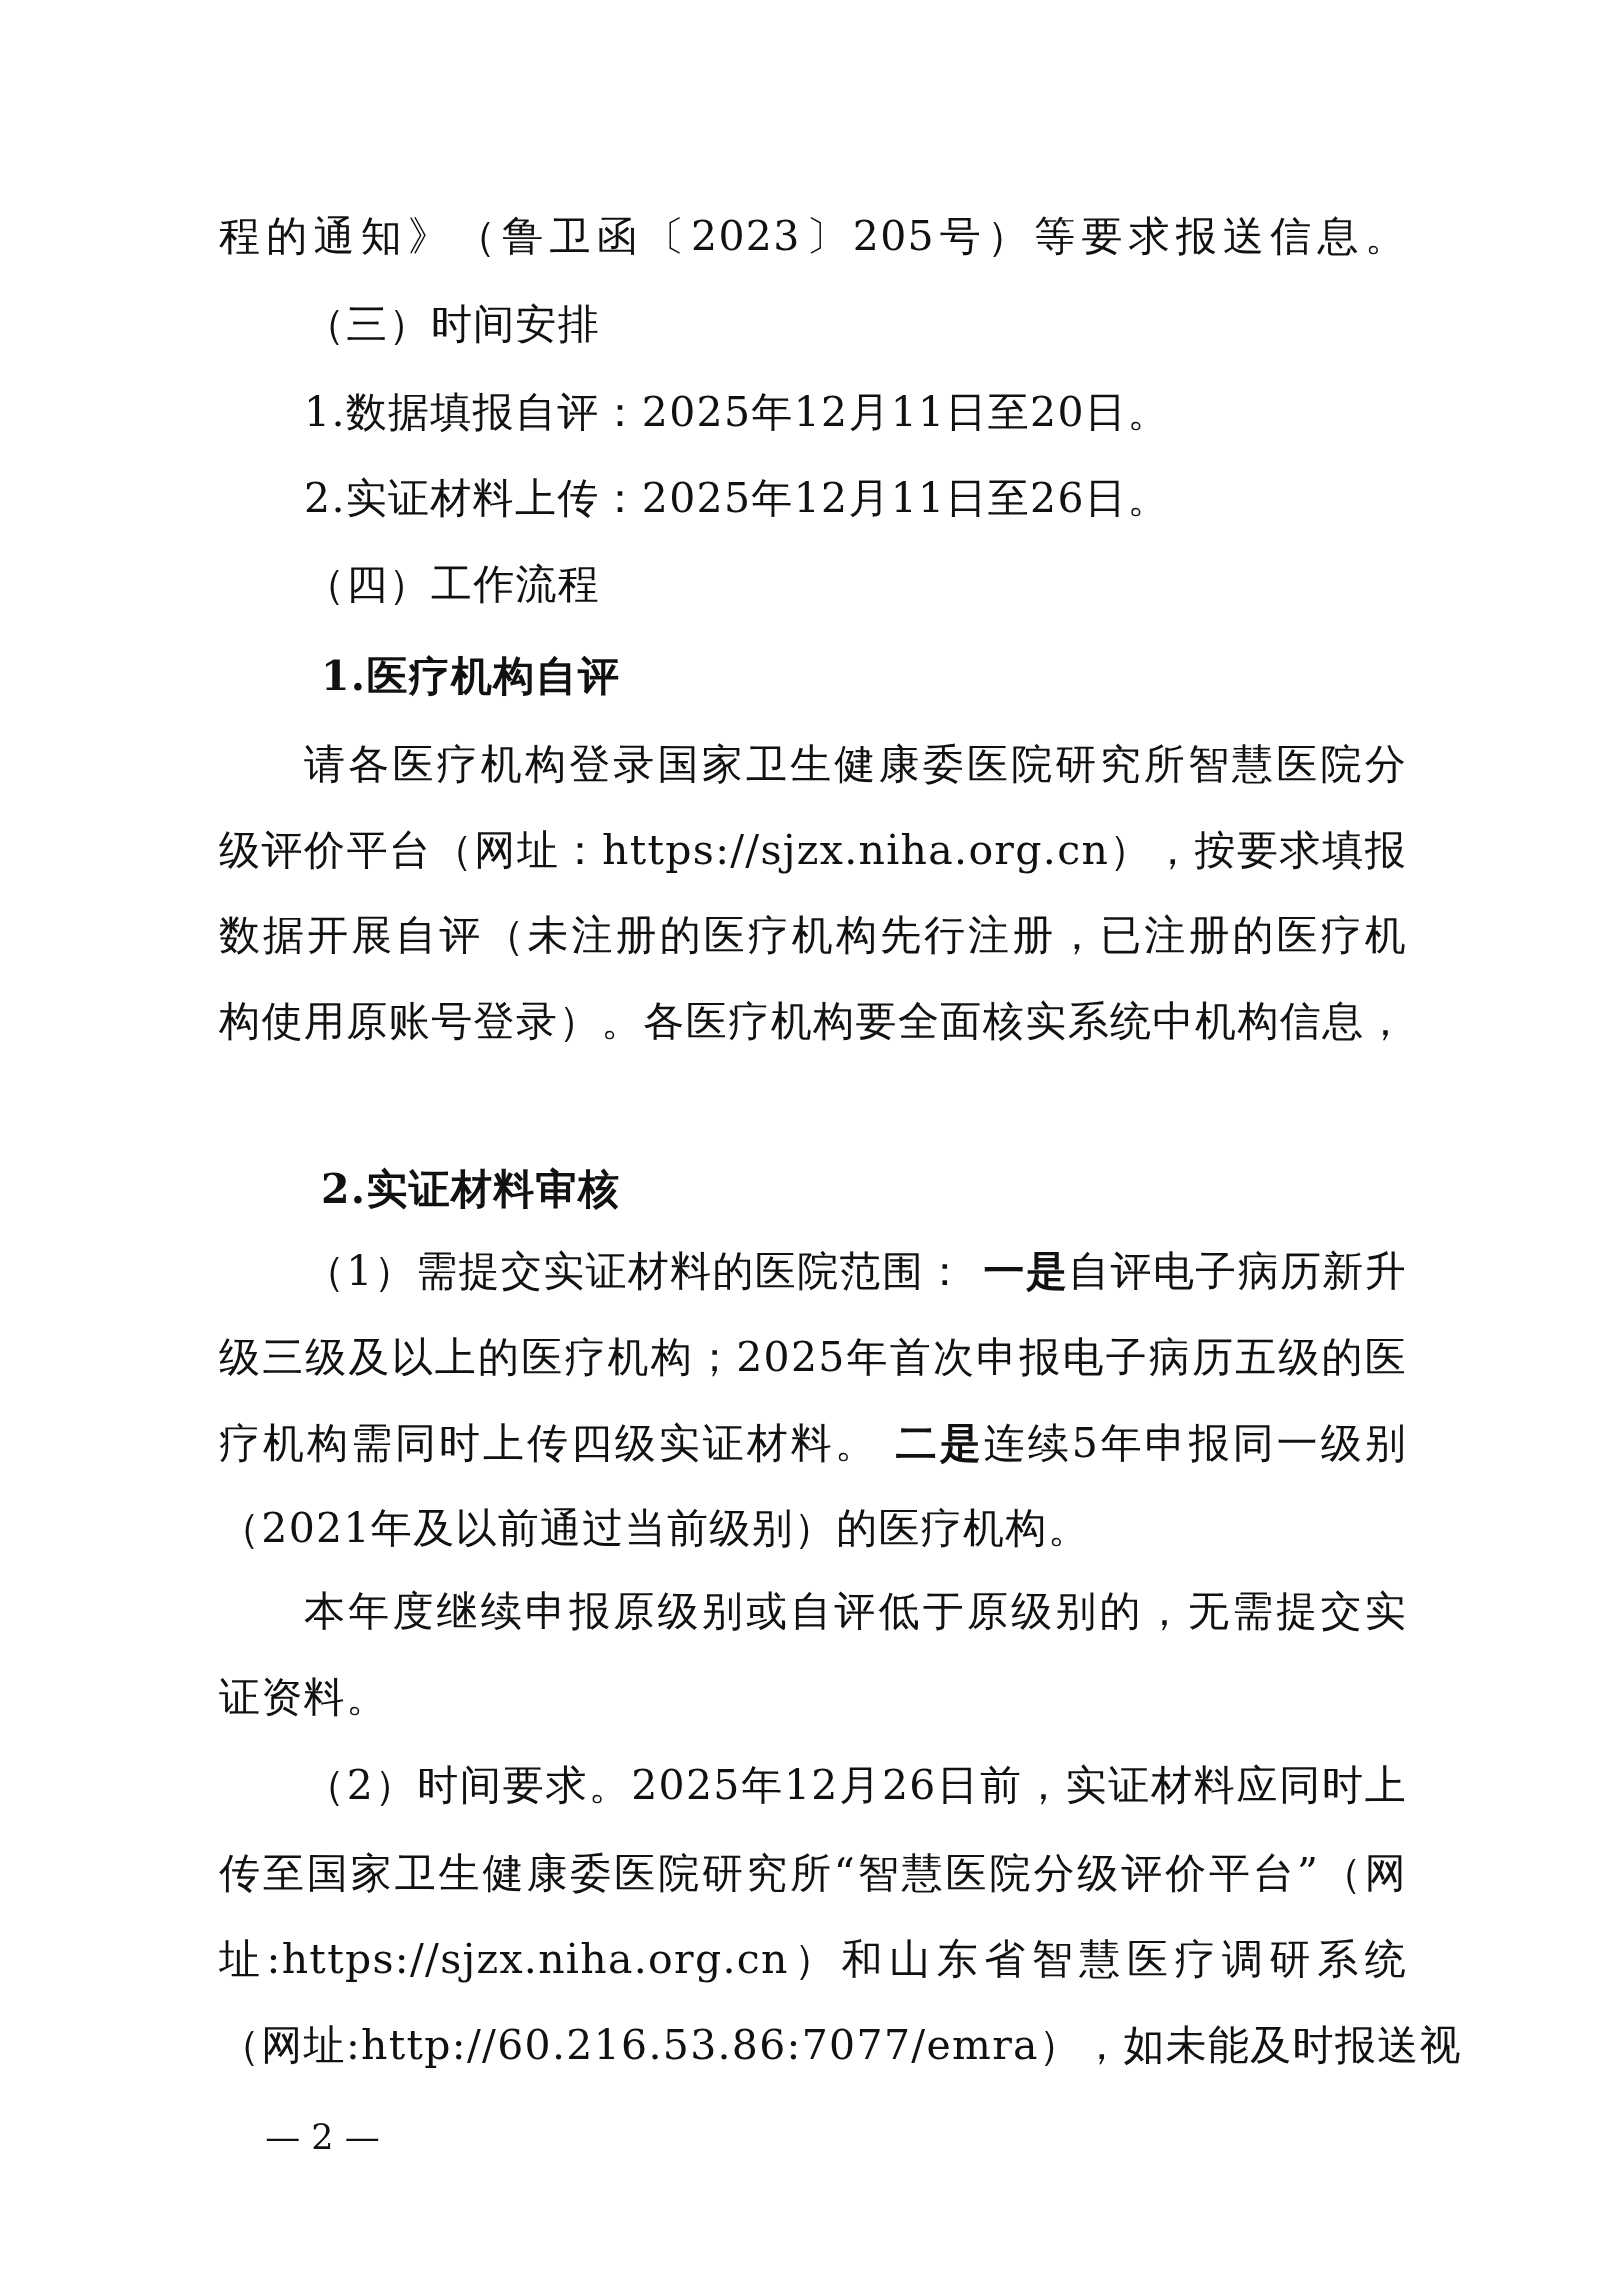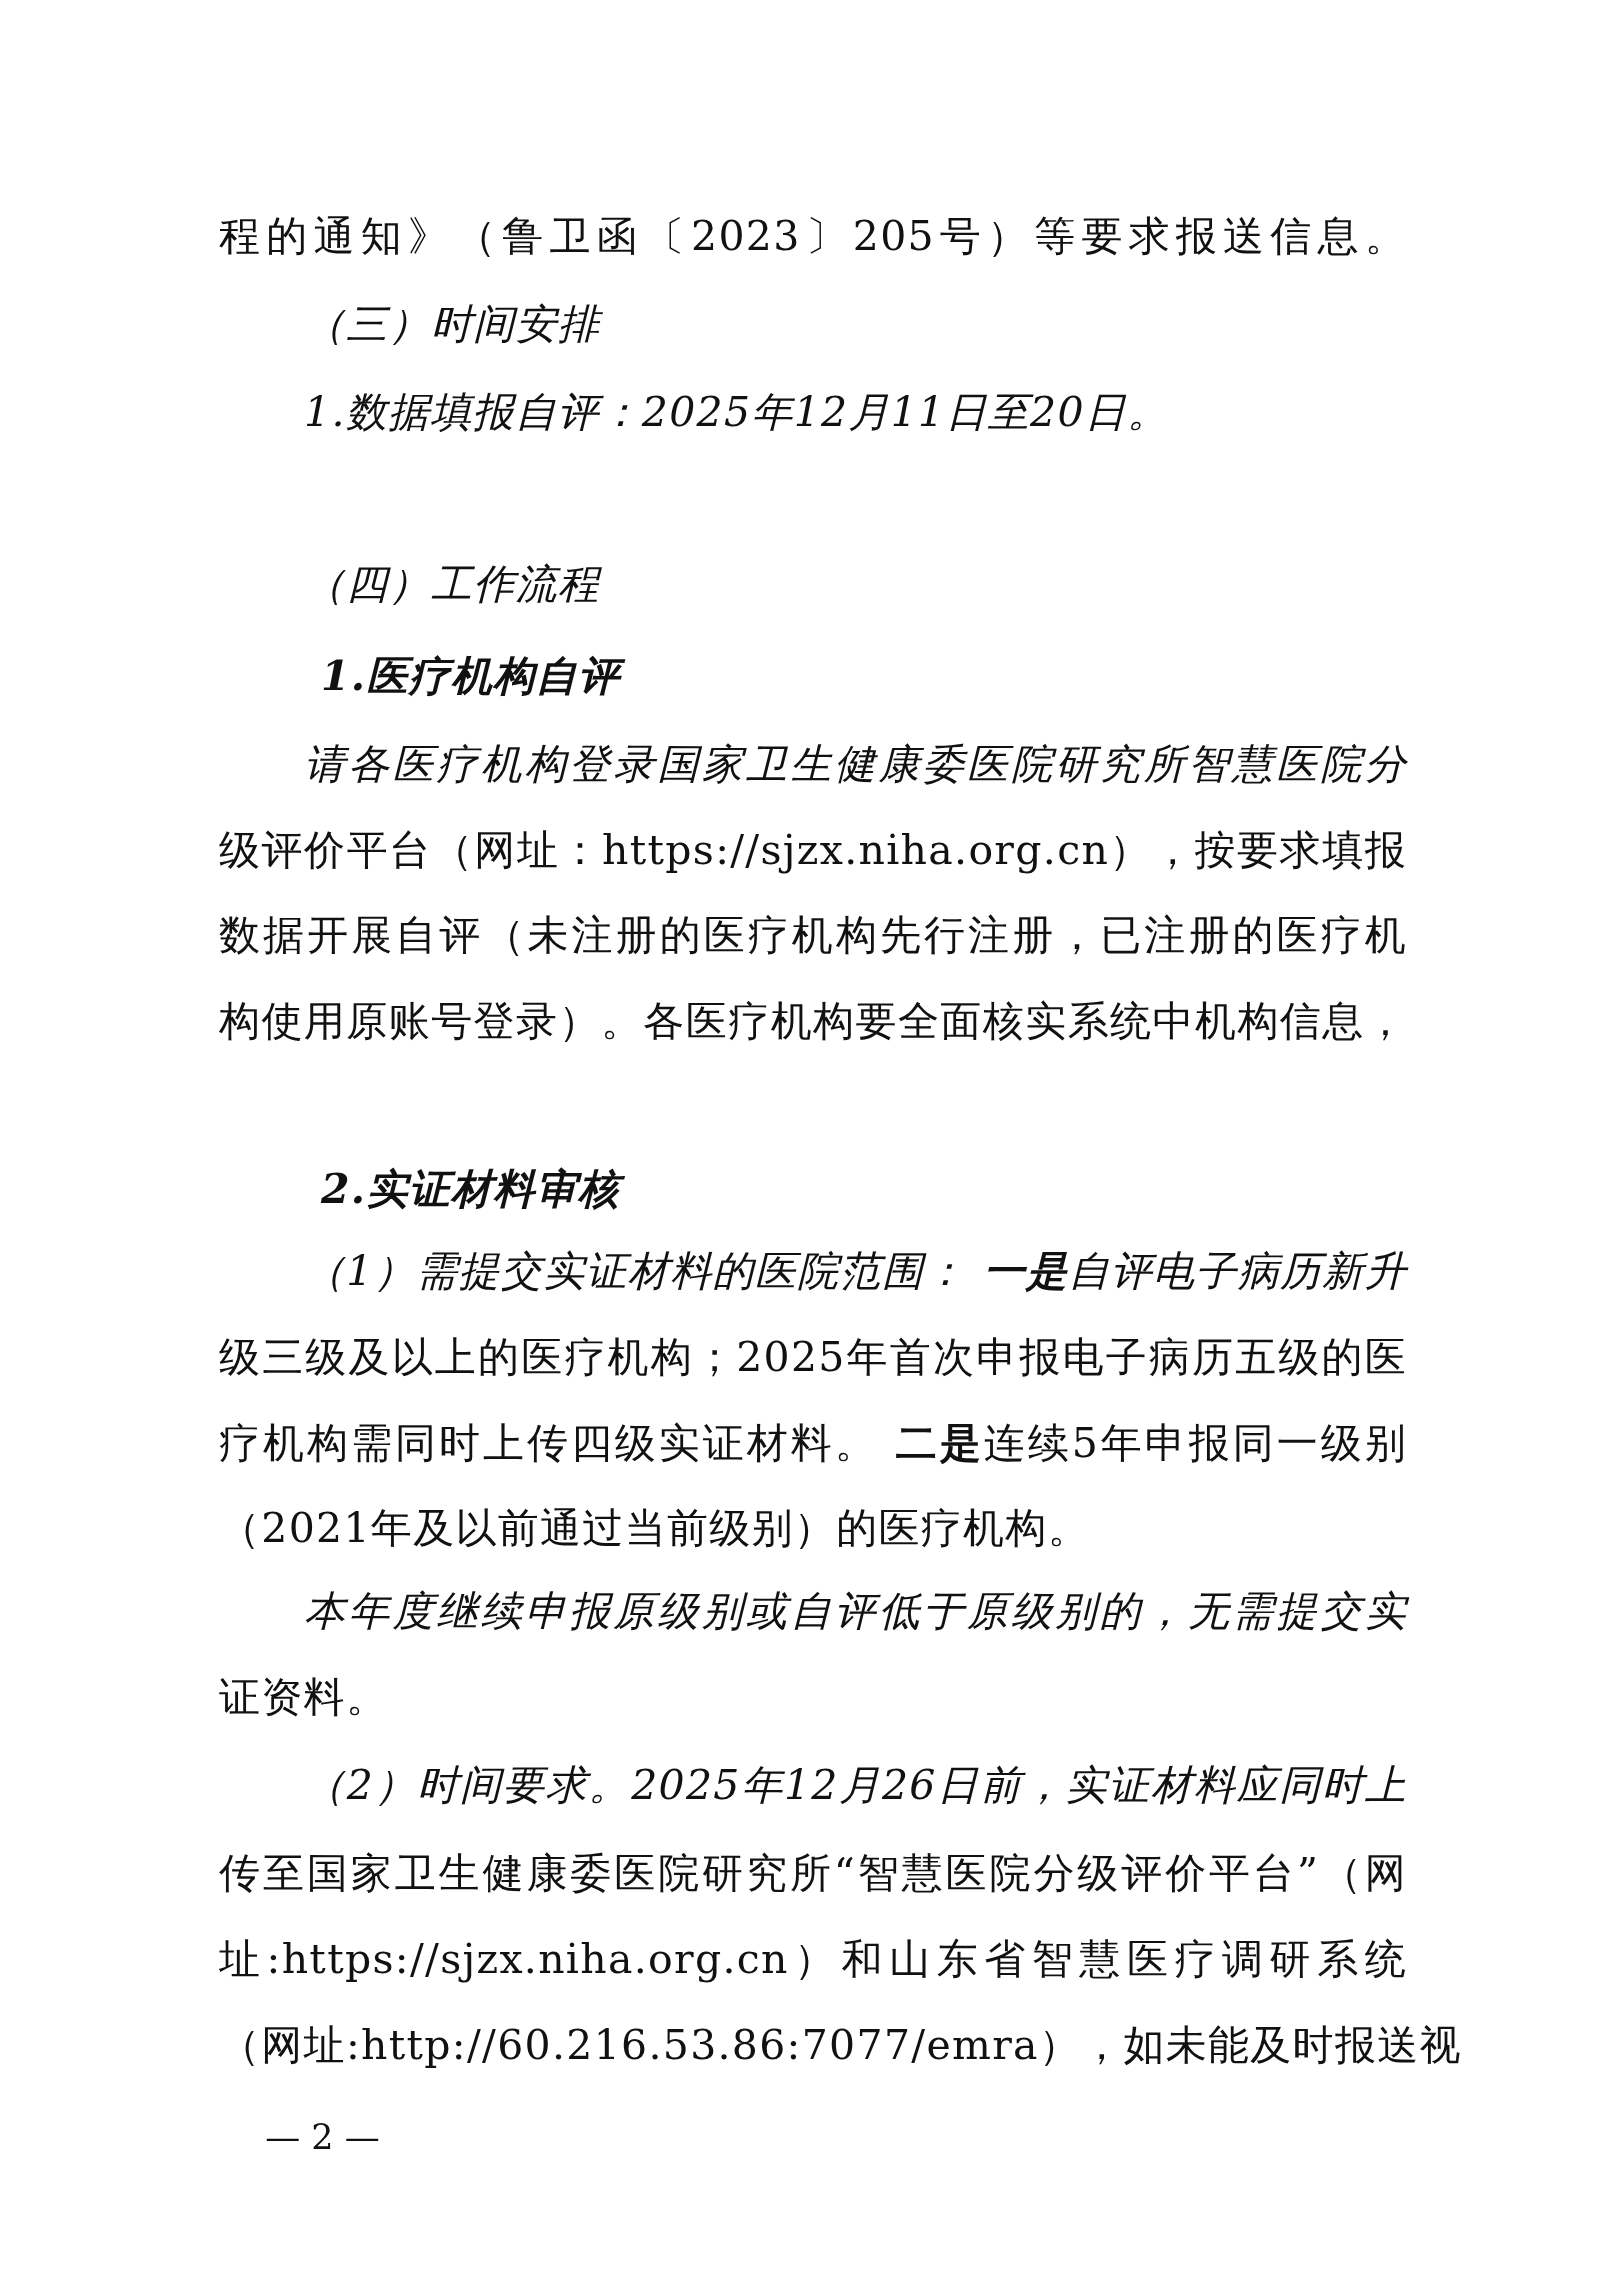--- a/index.html
+++ b/index.html
@@ -1,34 +1,35 @@
 <!DOCTYPE html>
 <html style="font-size:10.5px"><head>
 <meta charset="utf-8">
 <style>
   html, body { margin: 0; padding: 0; background: #ffffff; }
   body { width: 1623px; height: 2295px; position: relative; overflow: hidden;
          font-family: "DejaVu Serif", "Liberation Serif", serif; color: #111111; }
   .page { position: absolute; left: 0; top: 0; width: 1623px; height: 2295px; background: #ffffff; }
   .line { position: absolute; left: 219px; width: 1188px; height: 85px; line-height: 85px;
           font-size: 41px; white-space: nowrap; letter-spacing: 1.3px; }
-  .line.indent { left: 304px; width: 1103px; font-style: italic; }
+  .line.indent { left: 304px; width: 1103px; }
   .line.justify { text-align: justify; text-align-last: justify; }
   .b { font-weight: bold; margin-left: 17px; }
   .pageno { position: absolute; left: 252px; top: 2111px; width: 141px; height: 52px; line-height: 52px;
             font-size: 35px; text-align: center; white-space: nowrap; }
 </style>
 </head>
 <body>
 
 <div class="page">
 
   <div class="line justify" style="top:194px">程的通知》（鲁卫函〔2023〕205号）等要求报送信息。</div>
   <div class="line indent" style="top:282px">（三）时间安排</div>
   <div class="line indent" style="top:370px">1.数据填报自评：2025年12月11日至20日。</div>
+  <div class="line indent" style="top:456px">2.实证材料上传：2025年12月11日至26日。</div>
   <div class="line indent" style="top:542px">（四）工作流程</div>
   <div class="line indent b" style="top:634px">1.医疗机构自评</div>
   <div class="line indent justify" style="top:722px">请各医疗机构登录国家卫生健康委医院研究所智慧医院分</div>
   <div class="line justify" style="top:808px">级评价平台（网址：https://sjzx.niha.org.cn），按要求填报</div>
   <div class="line justify" style="top:893px">数据开展自评（未注册的医疗机构先行注册，已注册的医疗机</div>
   <div class="line justify" style="top:979px">构使用原账号登录）。各医疗机构要全面核实系统中机构信息，</div>
   <div class="line indent b" style="top:1147px">2.实证材料审核</div>
 
   <div class="line indent justify" style="top:1229px">
     <span>（1）需提交实证材料的医院范围：</span><span class="b">一是</span><span>自评电子病历新升</span>

